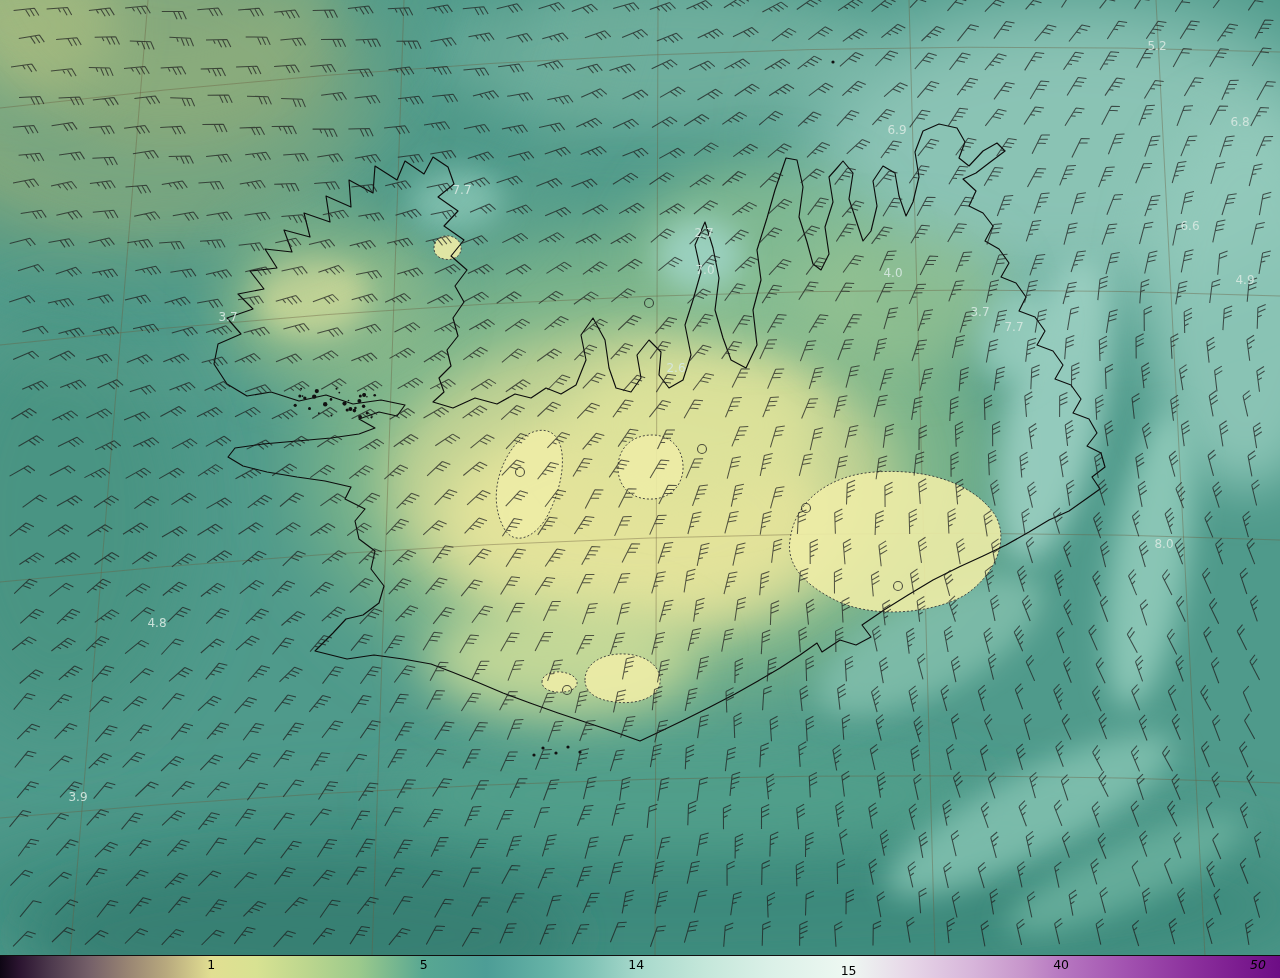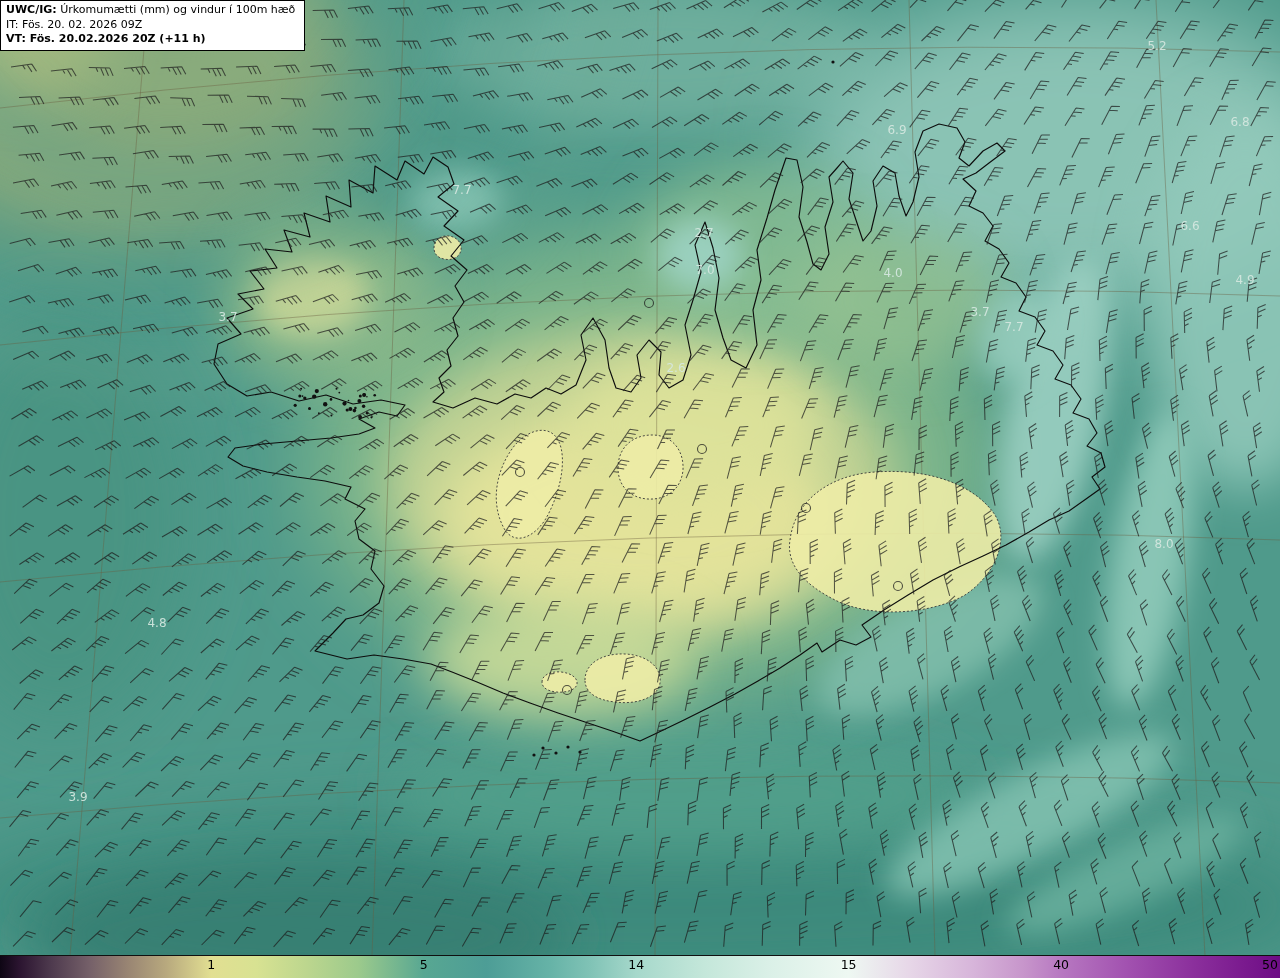--- a/index.html
+++ b/index.html
@@ -153,31 +153,26 @@
         <text x="228" y="321" text-anchor="middle" class="vlabel">3.7</text>
         <text x="980" y="316" text-anchor="middle" class="vlabel">3.7</text>
         <text x="1014" y="331" text-anchor="middle" class="vlabel">7.7</text>
         <text x="676" y="372" text-anchor="middle" class="vlabel">2.6</text>
         <text x="157" y="627" text-anchor="middle" class="vlabel">4.8</text>
         <text x="1164" y="548" text-anchor="middle" class="vlabel">8.0</text>
         <text x="78" y="801" text-anchor="middle" class="vlabel">3.9</text>
       </g>
   </svg>
 
-  <div class="title-box">
-    <div><span class="b">UWC/IG:</span> <span>Úrkomumætti (mm) og vindur í 100m hæð</span></div>
-    <div>IT: Fös. 20. 02. 2026 09Z</div>
-    <div class="b">VT: Fös. 20.02.2026 20Z (+11 h)</div>
-  </div>
 
   <div class="colorbar">
     <div class="cb-grad" id="cb-grad" style="background: linear-gradient(to right, rgb(14, 6, 20) 0%, rgb(43, 20, 48) 1.5%, rgb(78, 58, 78) 4%, rgb(117, 96, 105) 7%, rgb(153, 133, 115) 10%, rgb(184, 169, 126) 13%, rgb(226, 223, 146) 16.5%, rgb(216, 226, 146) 20%, rgb(188, 214, 142) 24%, rgb(156, 202, 140) 28%, rgb(88, 167, 146) 33.1%, rgb(77, 157, 150) 38%, rgb(102, 179, 167) 43%, rgb(127, 194, 181) 46%, rgb(166, 216, 203) 49.7%, rgb(196, 231, 218) 55%, rgb(218, 240, 231) 60%, rgb(238, 248, 242) 66.3%, rgb(231, 215, 232) 71%, rgb(215, 181, 218) 76%, rgb(199, 149, 203) 80%, rgb(183, 120, 193) 82.9%, rgb(162, 82, 176) 88%, rgb(140, 49, 157) 93%, rgb(123, 27, 143) 97%, rgb(109, 13, 133) 100%);"></div>
     <div id="cb-labels">
         <span class="cb-label" style="left: 16.5%;">1</span>
         <span class="cb-label" style="left: 33.1%;">5</span>
         <span class="cb-label" style="left: 49.7%;">14</span>
-        <span class="cb-label" style="left: 66.3%;">15</span>
+        <span class="cb-label" style="left: 66.3%; margin-top: 6px;">15</span>
         <span class="cb-label" style="left: 82.9%;">40</span>
-        <span class="cb-label" style="right: 2px; transform: none;">50</span>
+        <span class="cb-label" style="right: 14px; transform: none; font-style: italic;">50</span>
       </div>
   </div>
 
 </div>
 
 </body></html>

